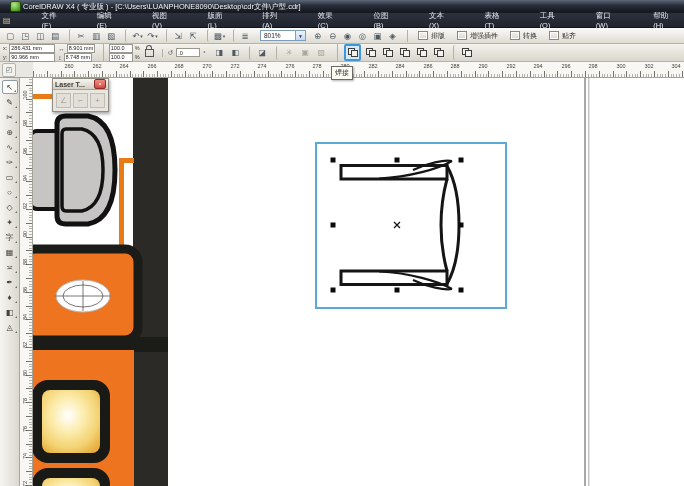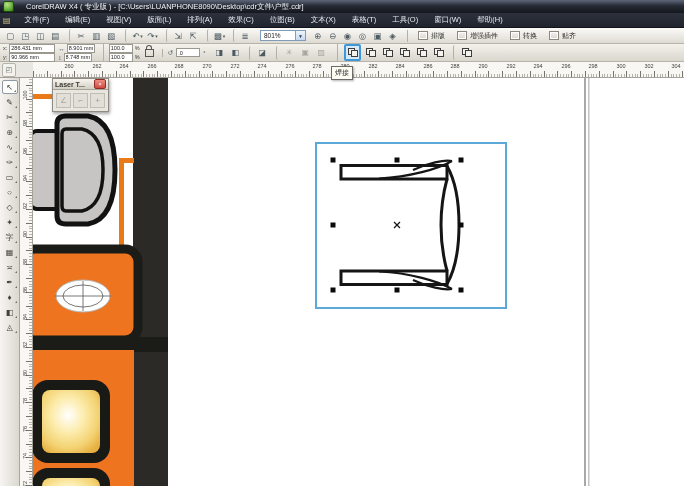--- a/index.html
+++ b/index.html
@@ -4,31 +4,31 @@
 <style>
   html,body{margin:0;padding:0;background:#888;}
   .app{position:relative;width:684px;height:486px;overflow:hidden;
        font-family:"Liberation Sans","DejaVu Sans",sans-serif;background:#fff;
        -webkit-font-smoothing:antialiased;}
   .abs{position:absolute;}
 
   
   .titlebar{left:0;top:0;width:684px;height:13px;
     background:linear-gradient(#5d6678,#262a34 45%,#14171e);
-    display:flex;align-items:center;gap:12px;padding-left:3px;box-sizing:border-box;}
+    display:flex;align-items:center;gap:2px;padding-left:10px;box-sizing:border-box;}
   .app-icon{width:9px;height:9px;border-radius:2px;
     background:radial-gradient(circle at 35% 30%,#b9e48a,#6cb33e 55%,#2f7d18);
     border:1px solid #1c4d0e;flex:0 0 auto;}
   .title-text{color:#f2f4f8;font-size:7.5px;white-space:nowrap;}
 
   
   .menubar{left:0;top:13px;width:684px;height:15px;background:linear-gradient(#2c313d,#20242e);
     border-bottom:1px solid #10131a;display:flex;align-items:center;gap:0;box-sizing:border-box;padding-left:3px;}
   .doc-icon{color:#d8cf8e;font-size:8px;margin-right:6px;}
-  .menu-item{color:#e8ebf2;font-size:7.5px;padding:2px 8px;cursor:default;}
+  .menu-item{color:#e8ebf2;font-size:7.5px;padding:2px 8px;cursor:default;margin-left:17px;}
 
   
   .toolbar1{left:0;top:28px;width:684px;height:16px;
     background:linear-gradient(#fbfaf7,#dedbd3);border-bottom:1px solid #b6b3aa;
     display:flex;align-items:center;gap:2px;padding-left:4px;box-sizing:border-box;}
   .tbi{width:13px;height:13px;display:flex;align-items:center;justify-content:center;
     font-size:8.5px;color:#4e5a62;border-radius:2px;}
   .tbi i{font-style:normal;}
   .tbi .caret{font-size:5px;color:#5a5a52;margin-left:1px;}
   .sep{margin-left:5px !important;border-left:1px solid #b3b0a7;padding-left:5px;}

